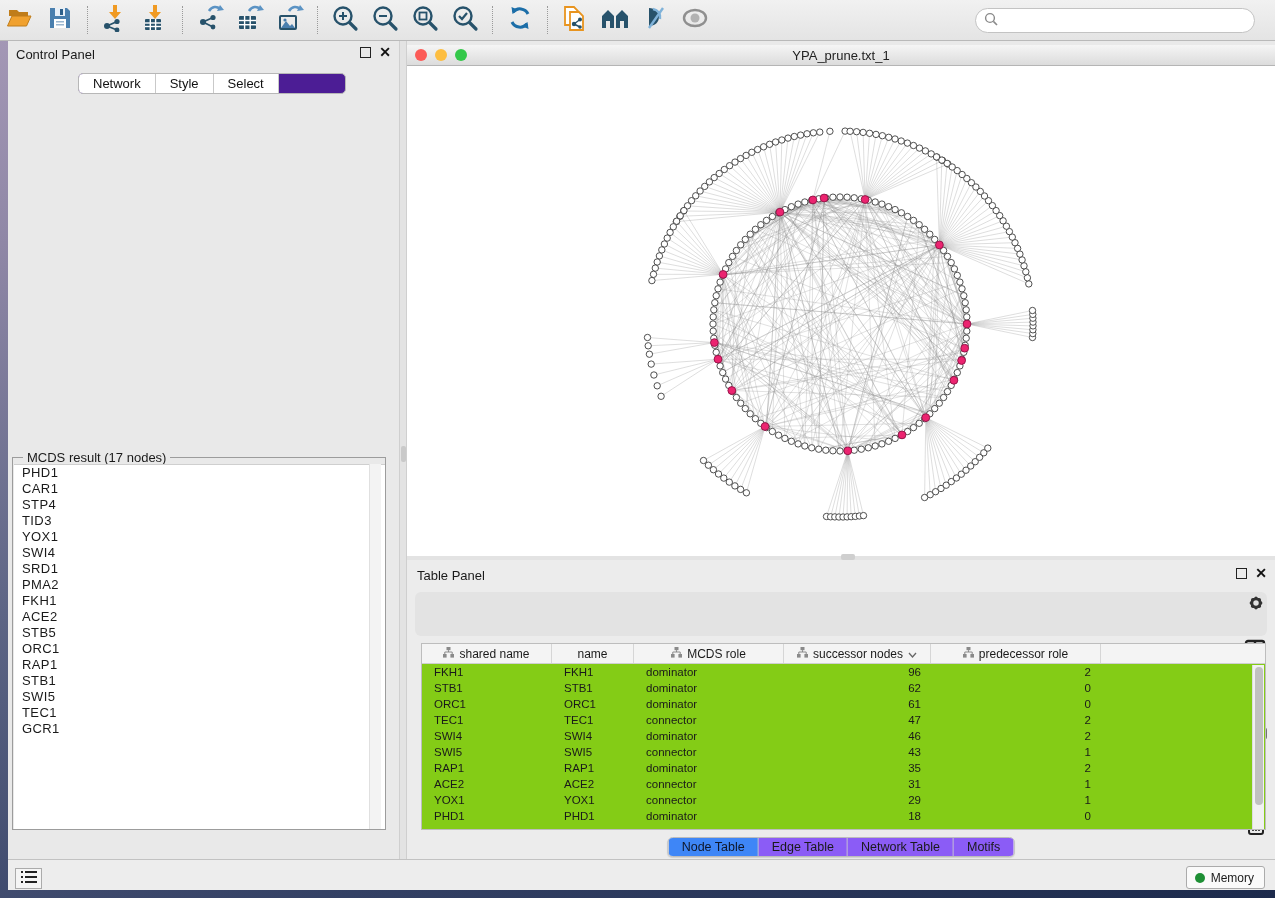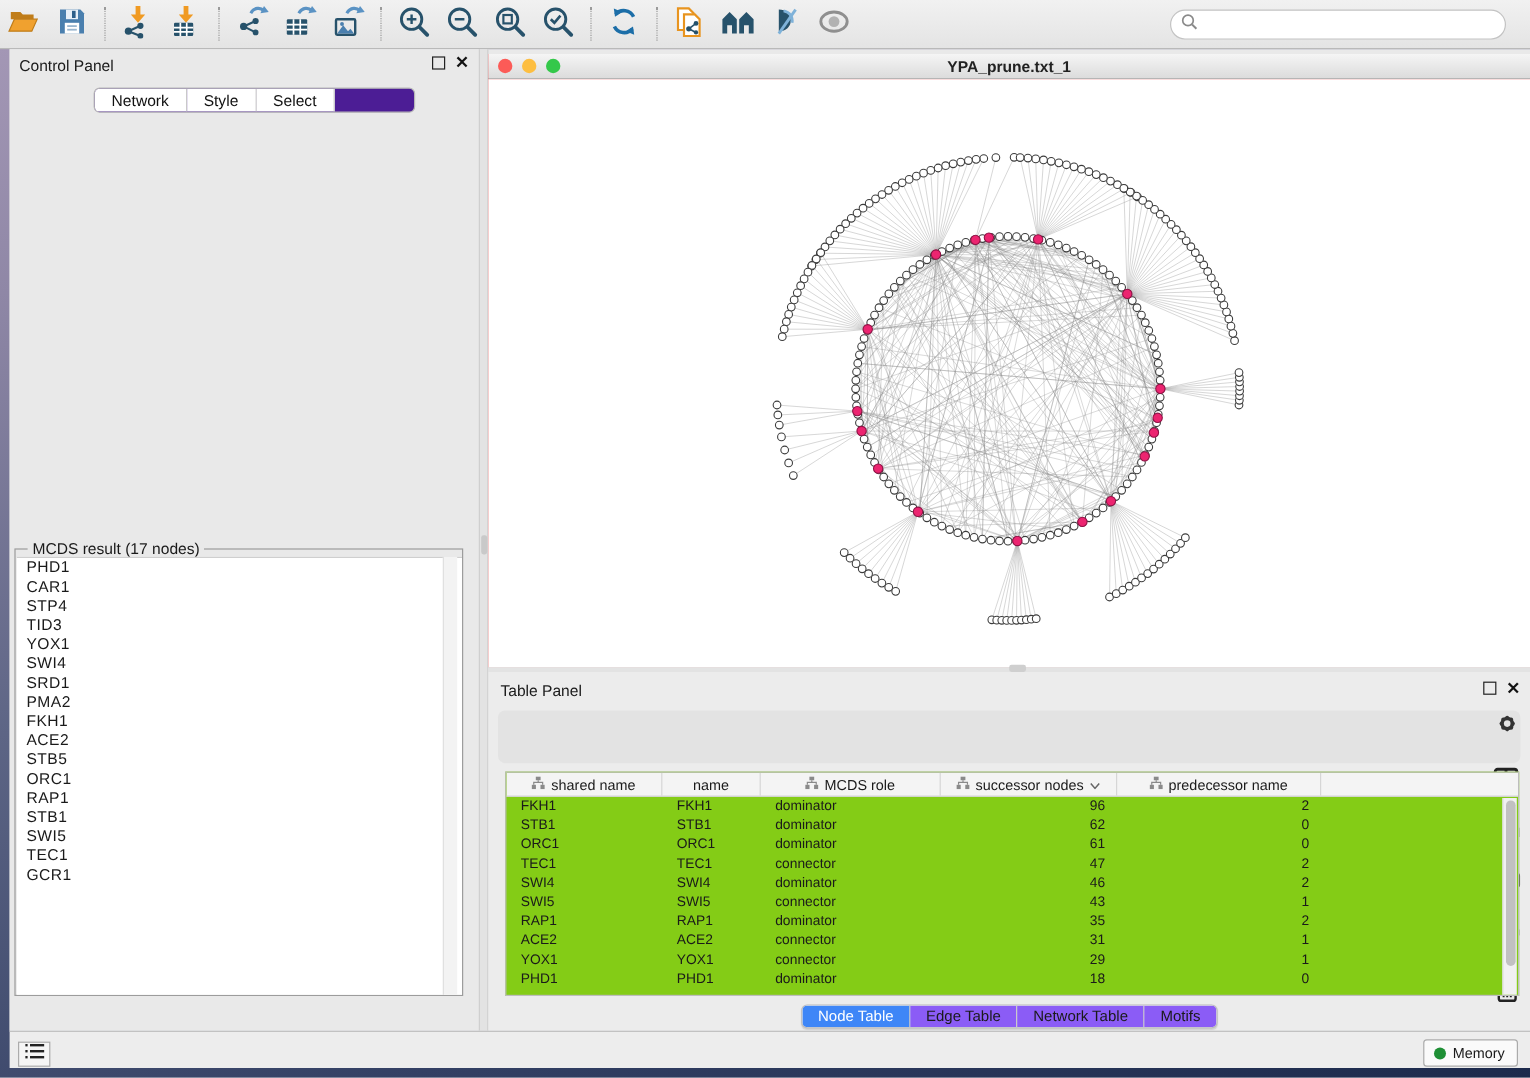--- a/index.html
+++ b/index.html
@@ -68,21 +68,21 @@
     border-left:1px solid #e0e0e0; }
 
   
   #v-splitter { left:391px; top:0; width:8px; height:818px; background:#e3e3e3;
     border-left:1px solid #cfcfcf; border-right:1px solid #cfcfcf; }
   #v-split-handle { position:absolute; left:1px; top:405px; width:5px; height:16px; background:#c9c9c9; border-radius:2px; }
   #h-splitter { left:399px; top:515px; width:868px; height:4px; background:#e3e3e3; }
   #h-split-handle { position:absolute; left:434px; top:-2px; width:14px; height:6px; background:#cfcfcf; border-radius:2px; }
 
   
-  #network-view { left:399px; top:4px; width:868px; height:511px; background:#ef4444;font-weight:bold; }
+  #network-view { left:399px; top:4px; width:868px; height:511px; background:#7dd3fc; }
   #net-titlebar { left:0; top:0; width:100%; height:21px;
     background:linear-gradient(#f5f5f5,#dcdcdc); border-bottom:1px solid #b5b5b5;
     display:flex; align-items:center; }
   .traffic { width:12px; height:12px; border-radius:50%; margin-left:8px; }
   #net-title { position:absolute; left:0; width:100%; text-align:center; font-size:13px; color:#222; }
   #net-canvas { left:0; top:21px; width:868px; height:490px; background:#fff; overflow:hidden; }
 
   
   #table-panel { left:399px; top:519px; width:868px; height:299px; background:#ececec; }
   #tp-title { margin-left:10px; margin-top:8px; font-size:13px; }
@@ -103,21 +103,21 @@
   #nt-scroll { position:absolute; right:1px; top:21px; width:12px; height:165px; background:#f1f1f1;
     border-left:1px solid #dedede; }
   #nt-thumb { position:absolute; left:1.5px; top:2px; width:8px; height:138px; background:#c1c1c1; border-radius:4px; }
 
   #tp-tabs { left:50%; top:277px; transform:translateX(-50%); height:20px; display:flex;
     border:1px solid #bcbcbc; border-radius:5px; overflow:hidden; background:#fff;
     box-shadow:0 1px 1px rgba(0,0,0,.12); }
   .tp-tab { padding:0 13px; font-size:12.5px; display:flex; align-items:center; background:#8b5cf6;
     border-right:1px solid #c9c9c9; }
   .tp-tab:last-child { border-right:none; }
-  .tp-tab.active { background:#3e86f7; color:#ffffff; }
+  .tp-tab.active { background:#3e86f7; color:#0f172a; }
 
   
   #status-list-btn { left:7px; top:8px; width:27px; height:21px; background:#f5f5f5;
     border:1px solid #ababab; display:flex; align-items:center; justify-content:center; }
   #memory-btn { right:10px; top:6px; height:23px; background:#fafafa; border:1px solid #ababab;
     border-radius:3px; display:flex; align-items:center; padding:0 10px 0 8px; gap:6px; font-size:12px; }
   #memory-dot { width:10px; height:10px; border-radius:50%; background:#1e8f35; }
 </style>
 </head>
 <body>
@@ -1174,21 +1174,21 @@
           </div>
           <div class="nt-th" style="width: 170px;">
             <span><svg width="11" height="11" viewBox="0 0 11 11">
                 <g fill="#8a8a8a">
                   <rect x="3.5" y="0" width="4" height="3.2"></rect>
                   <rect x="0" y="7" width="3.6" height="3.6"></rect>
                   <rect x="7.4" y="7" width="3.6" height="3.6"></rect>
                 </g>
                 <path d="M5.5 3.2v1.8M1.8 7V5h7.4v2" stroke="#8a8a8a" fill="none"></path>
               </svg></span>
-            <span>predecessor name</span>
+            <span>predecessor role</span>
           </div>
         </div>
       <div id="nt-body">
           <div class="nt-body-row">
             <div class="nt-td txt" style="width: 130px;">FKH1</div>
             <div class="nt-td txt" style="width: 82px;">FKH1</div>
             <div class="nt-td txt" style="width: 150px;">dominator</div>
             <div class="nt-td num" style="width: 147px;">96</div>
             <div class="nt-td num" style="width: 170px;">2</div>
           </div>

